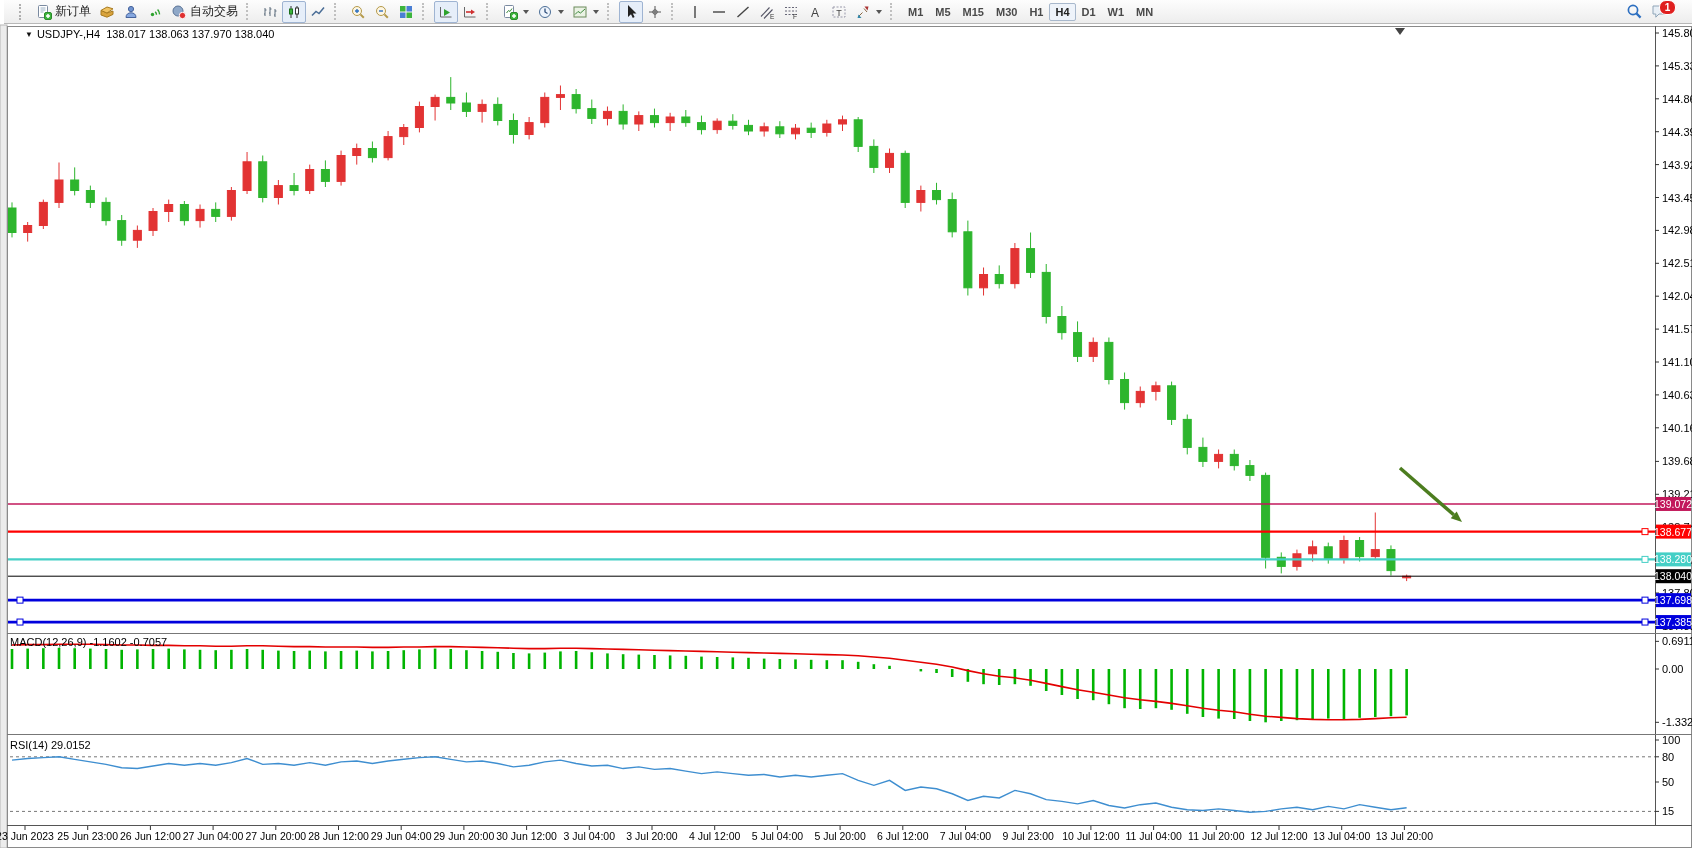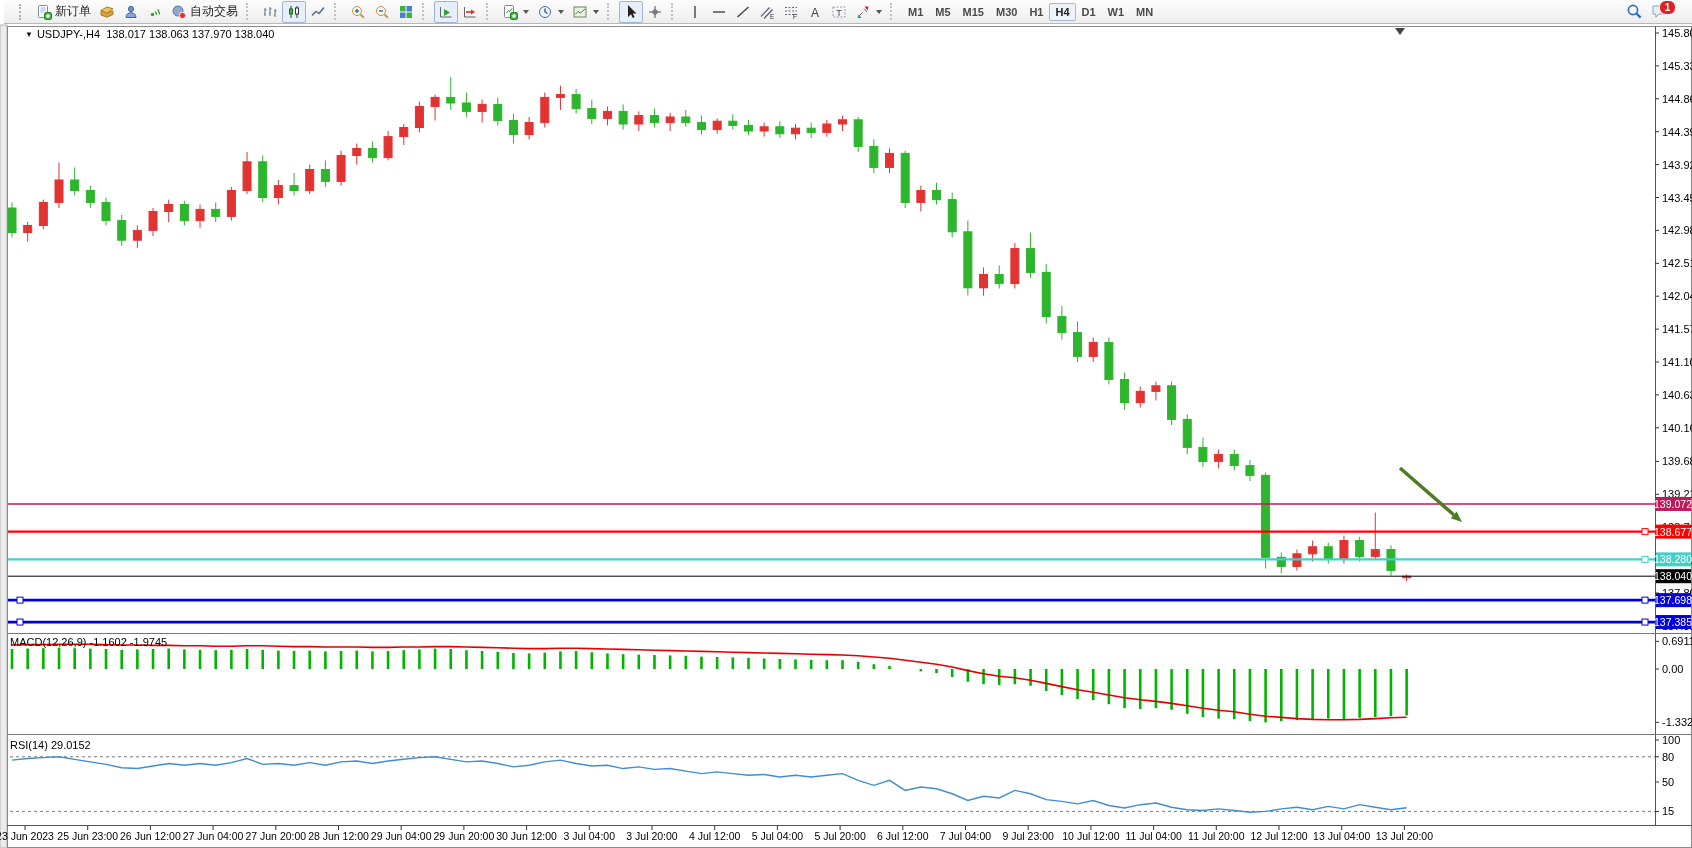--- a/index.html
+++ b/index.html
@@ -695,14 +695,14 @@
     <text x="1153.6000000000001" y="840" font-size="10.5" fill="#000" text-anchor="middle">11 Jul 04:00</text>
     <text x="1216.3" y="840" font-size="10.5" fill="#000" text-anchor="middle">11 Jul 20:00</text>
     <text x="1279" y="840" font-size="10.5" fill="#000" text-anchor="middle">12 Jul 12:00</text>
     <text x="1341.7" y="840" font-size="10.5" fill="#000" text-anchor="middle">13 Jul 04:00</text>
     <text x="1404.4" y="840" font-size="10.5" fill="#000" text-anchor="middle">13 Jul 20:00</text>
   </svg>
 
 <div class="overlay" id="chart-title">
   <span class="mk">▼</span><span>USDJPY-,H4</span>&nbsp;&nbsp;<span>138.017 138.063 137.970 138.040</span>
 </div>
-<div class="overlay" id="macd-label">MACD(12,26,9) -1.1602 -1.9745</div>
+<div class="overlay" id="macd-label">MACD(12,26,9) -1.1602 -0.7057</div>
 <div class="overlay" id="rsi-label">RSI(14) 29.0152</div>
 
 </body></html>

